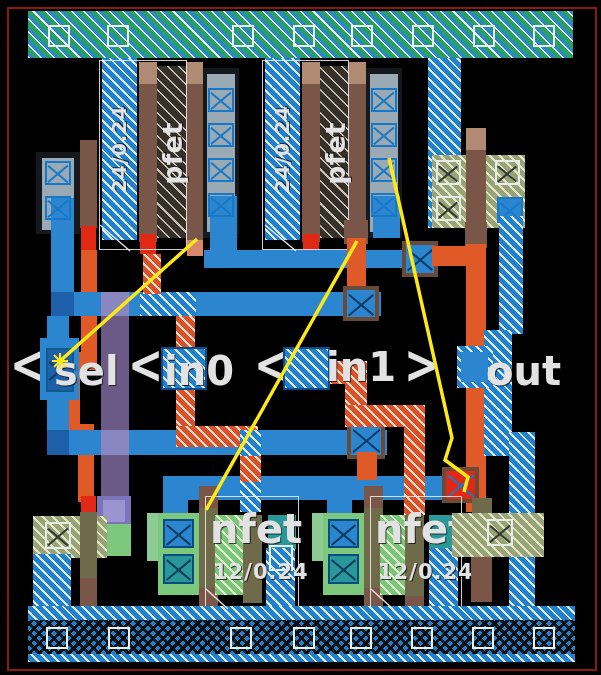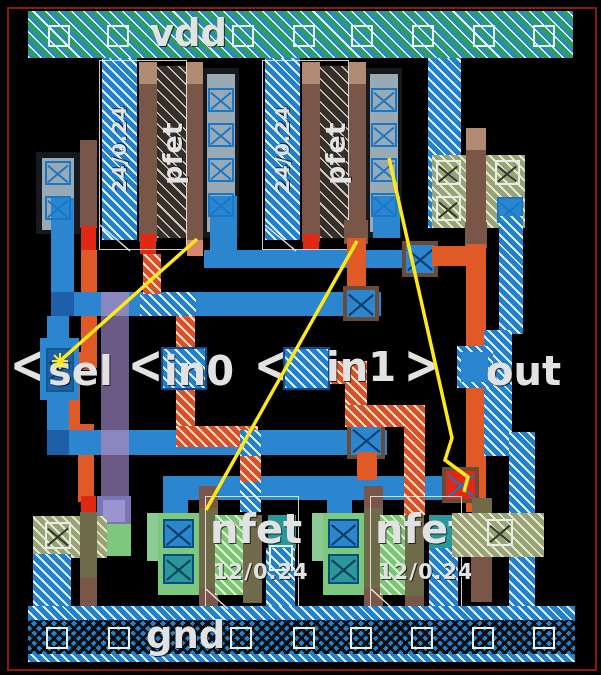--- a/index.html
+++ b/index.html
@@ -182,21 +182,21 @@
 
     <div class="a mh" style="left:499px;top:216px;width:24px;height:118px;"></div>
     <div class="a mh" style="left:484px;top:330px;width:28px;height:126px;"></div>
     <div class="a mh" style="left:509px;top:432px;width:26px;height:180px;"></div>
   </div>
 
   <div>
     <div class="a t marker" style="left:10px;top:344px;">&lt;</div>
     <div class="a bluesolid" style="left:40px;top:338px;width:39px;height:62px;"></div>
     <div class="a blued xbox" style="left:46px;top:348px;width:28px;height:44px;color:#0a3c68;border-color:#0f5c8c;"></div>
-    <div class="a t" style="left:48px;top:348px;font-size:40px;">sel</div>
+    <div class="a t" style="left:54px;top:348px;font-size:40px;">sel</div>
   </div>
   <div>
     <div class="a t marker" style="left:128px;top:344px;">&lt;</div>
     <div class="a mh" style="left:161px;top:347px;width:46px;height:43px;border:2px solid #0c4c8c;box-sizing:border-box;"></div>
     <div class="a t" style="left:164px;top:348px;font-size:40px;">in0</div>
   </div>
   <div>
     <div class="a t marker" style="left:254px;top:344px;">&lt;</div>
     <div class="a mh" style="left:283px;top:347px;width:47px;height:43px;border:2px solid #0c4c8c;box-sizing:border-box;"></div>
     <div class="a t" style="left:290px;top:344px;font-size:40px;margin-left:36px;">in1</div>
@@ -262,22 +262,20 @@
     <div class="a sq" style="left:46px;top:627px;width:22px;height:22px;"></div>
     <div class="a sq" style="left:108px;top:627px;width:22px;height:22px;"></div>
     <div class="a sq" style="left:230px;top:627px;width:22px;height:22px;"></div>
     <div class="a sq" style="left:293px;top:627px;width:22px;height:22px;"></div>
     <div class="a sq" style="left:350px;top:627px;width:22px;height:22px;"></div>
     <div class="a sq" style="left:411px;top:627px;width:22px;height:22px;"></div>
     <div class="a sq" style="left:472px;top:627px;width:22px;height:22px;"></div>
     <div class="a sq" style="left:533px;top:627px;width:22px;height:22px;"></div>
   </div>
 
-  <div class="a t" style="left:150px;top:12px;font-size:37px;">vdd</div>
-  <div class="a t" style="left:146px;top:614px;font-size:37px;">gnd</div>
 
   <svg class="a" width="601" height="675" viewBox="0 0 601 675" style="left:0;top:0;pointer-events:none;">
 
     <g stroke="rgba(245,245,245,.9)" stroke-width="1.5">
       <line x1="100" y1="225" x2="130" y2="251"></line>
       <line x1="265" y1="225" x2="296" y2="251"></line>
       <line x1="206" y1="589" x2="228" y2="609"></line>
       <line x1="371" y1="589" x2="393" y2="609"></line>
     </g>
 

